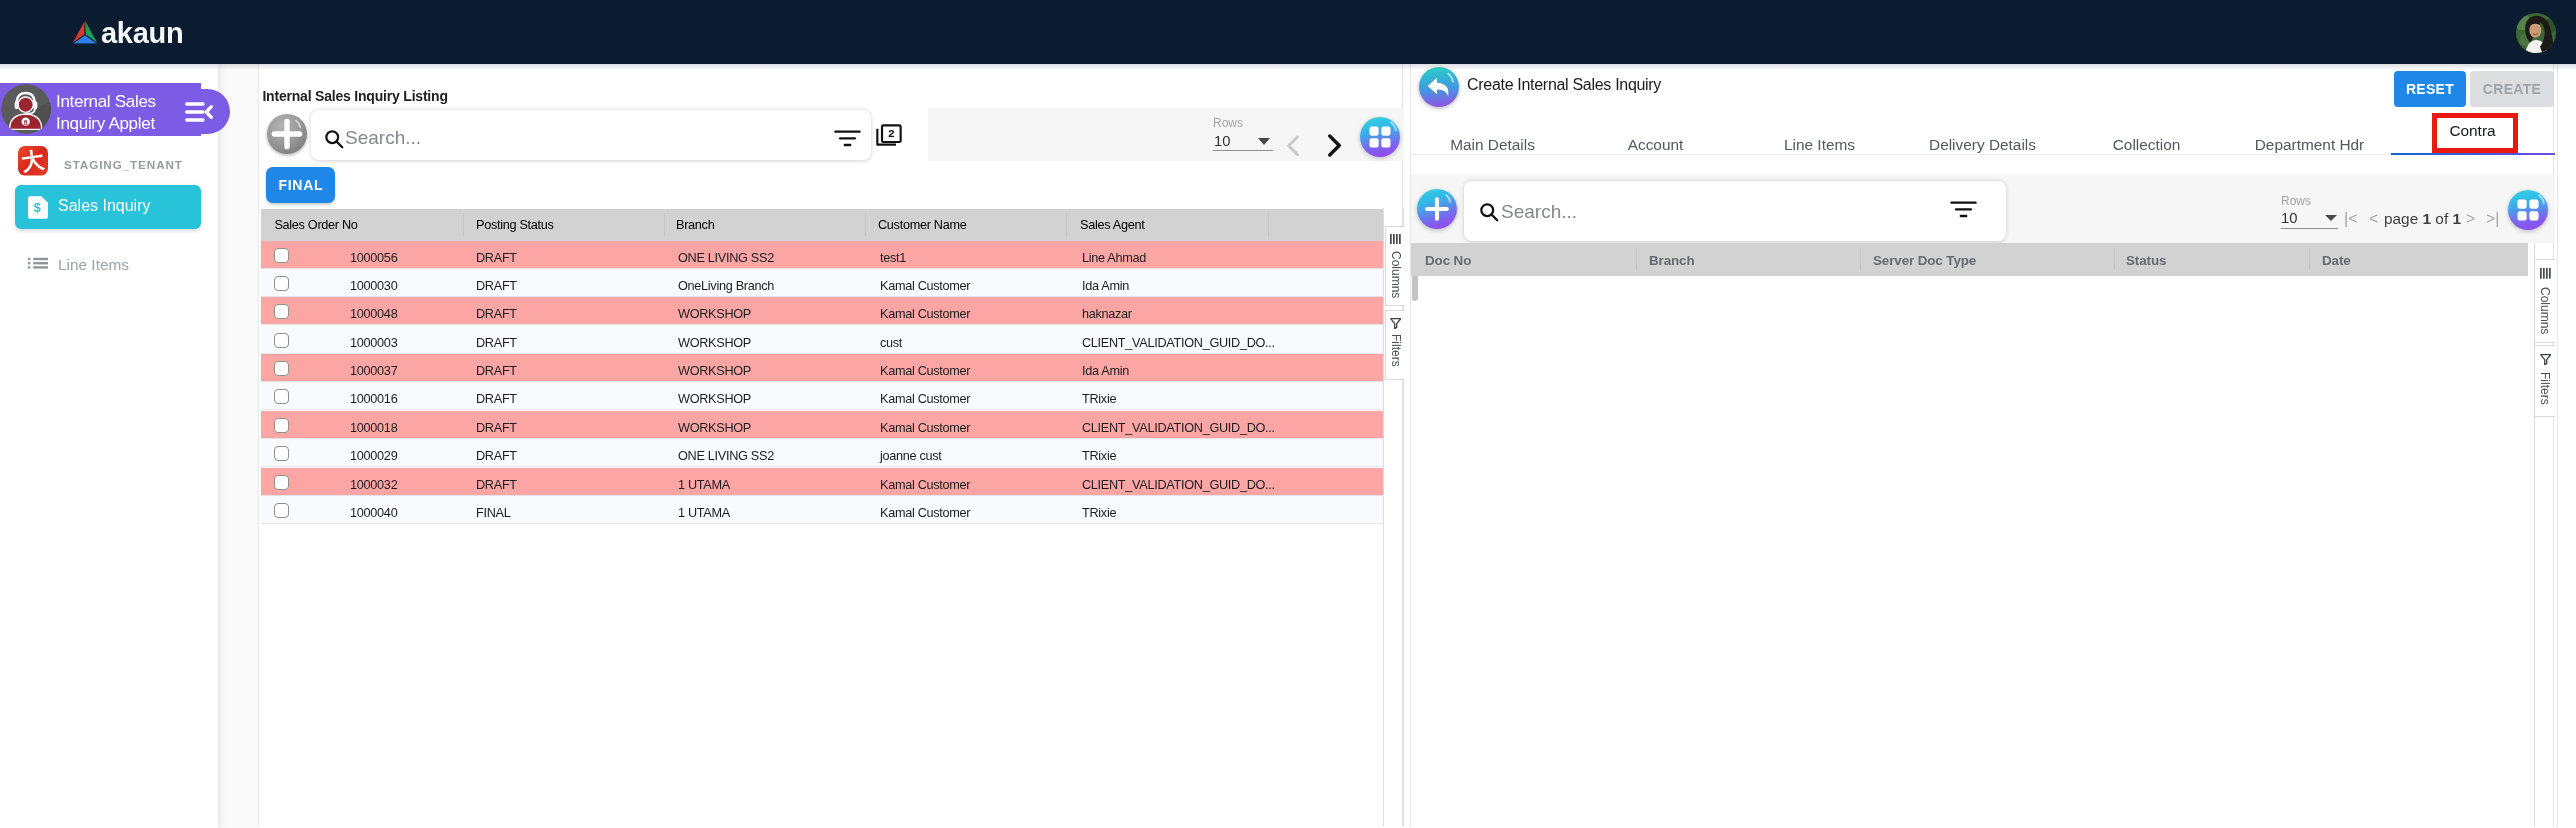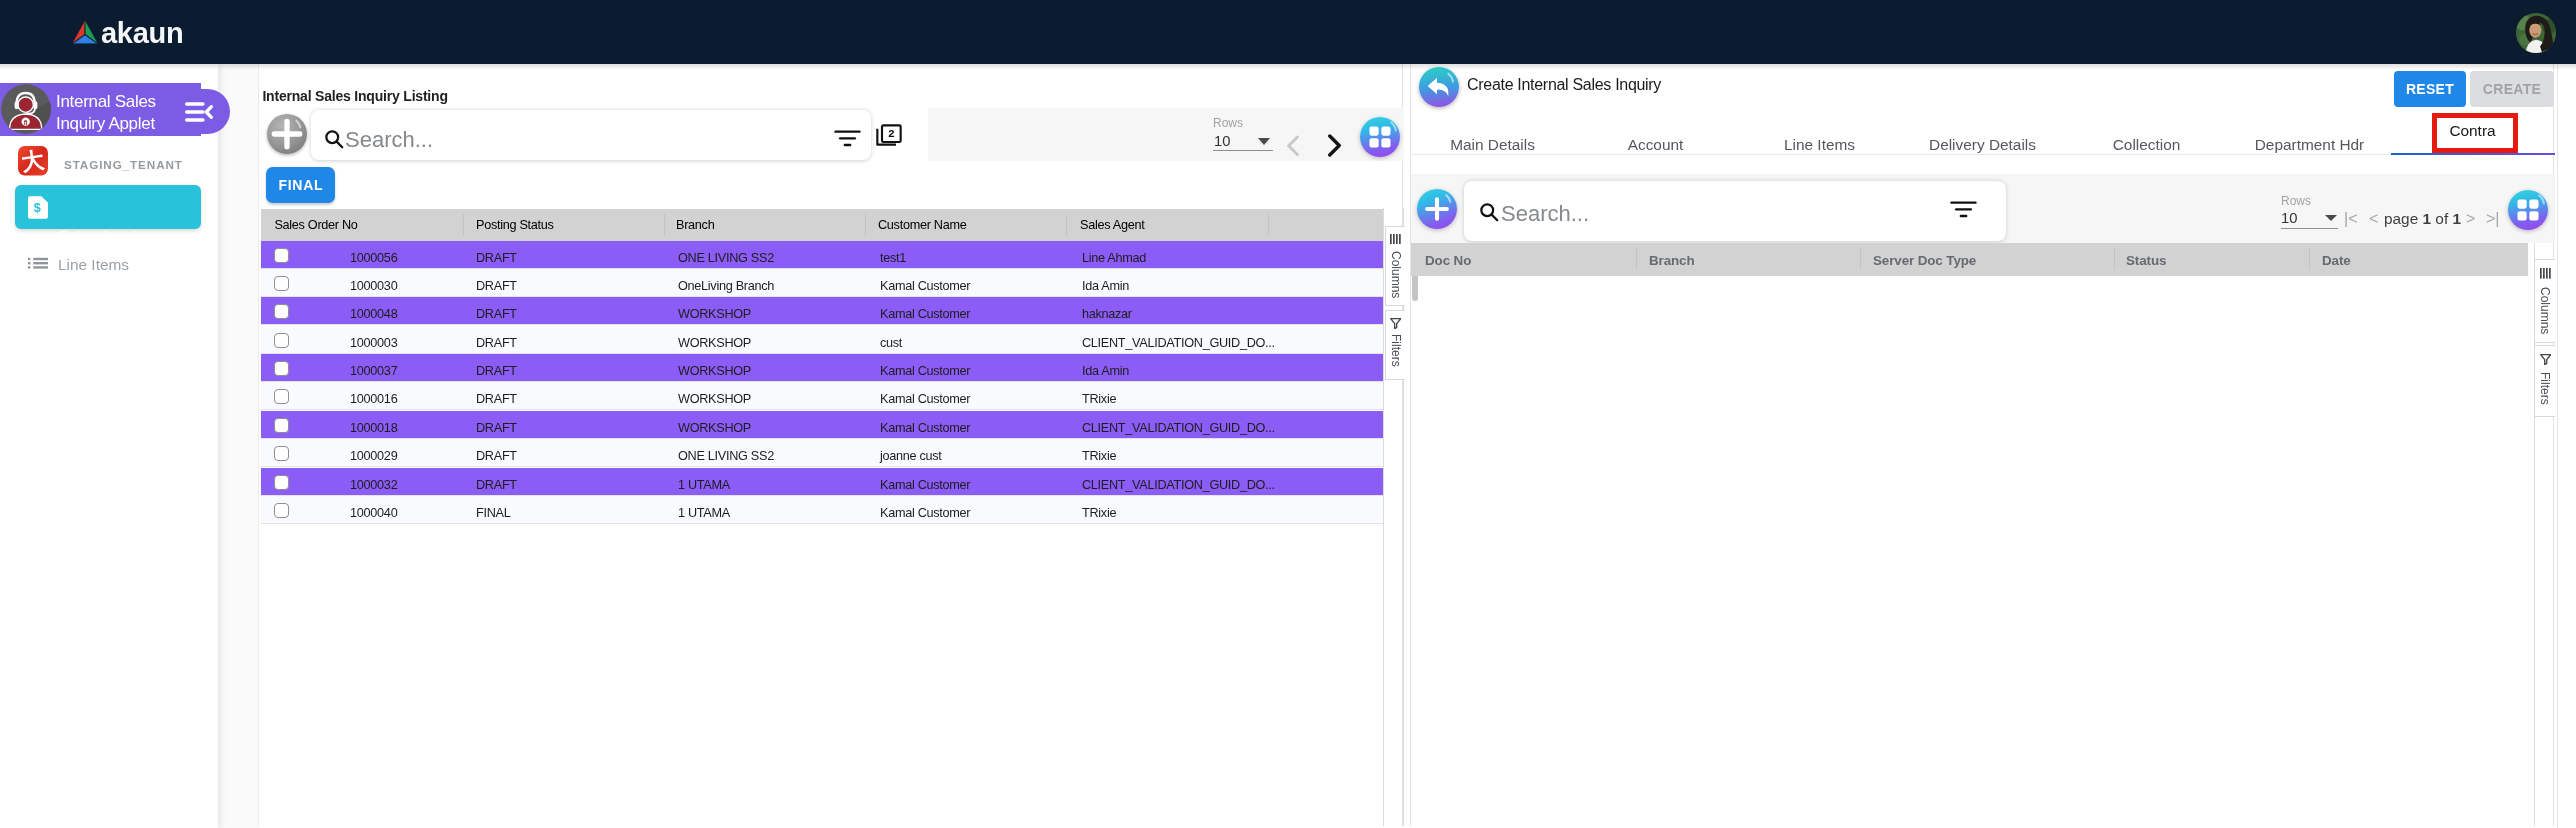--- a/index.html
+++ b/index.html
@@ -17,50 +17,50 @@
   
   #sidebar { left:0; top:64px; width:218px; height:764px; background:#fff; z-index:20;
     box-shadow:2px 0 6.7px rgba(0,0,0,0.10); }
   #banner  { left:0; top:83px; width:201px; height:53px; background:#7d5ce5; z-index:22; }
   #bannerpill { left:168px; top:89px; width:62px; height:45px; background:#7d5ce5;
     border-radius:0 23px 23px 0; z-index:21; }
   #applettitle { left:56px; top:91px; color:#fff; font-size:17px; letter-spacing:-0.3px; line-height:22px; font-weight:500; z-index:23; }
   #stagingtxt { z-index:22; left:64px; top:158px; color:#979ca1; font-size:11.7px; font-weight:bold; letter-spacing:0.9px; }
   #salesbtn { z-index:22; left:15.4px; top:185px; width:186px; height:44px; background:#29c3d9; border-radius:6px;
     box-shadow:0 1.3px 4px rgba(0,0,0,0.15); }
-  #salestxt { z-index:23; left:58px; top:197px; color:#fff; font-size:16px; font-weight:500;margin-top:32px; }
+  #salestxt { z-index:23; left:58px; top:197px; color:#fff; font-size:16px; font-weight:500; }
   #lineitemstxt { z-index:22; left:58px; top:256px; color:#9ba2a8; font-size:15.4px; font-weight:500; }
 
   
   #leftcard { left:258px; top:64px; width:1145px; height:762px; background:#fff; z-index:10;
     border-left:0.7px solid #ebebeb; border-right:0.7px solid #e3e3e3; }
   
   #ltitle { left:3.4px; top:24px; color:#212121; font-size:14px; letter-spacing:-0.2px; font-weight:600; }
   #lband { left:669px; top:44px; width:476px; height:53px; background:#f6f6f6; }
   #lplus { left:8px; top:50px; width:40px; height:40px; border-radius:50%;
     background:radial-gradient(circle at 38% 30%, #b4b4b4 0%, #9a9a9a 45%, #6f6f6f 100%);
     box-shadow:0 1.3px 3.4px rgba(0,0,0,0.3); }
   #lsearch { left:52px; top:46px; width:560px; height:50px; background:#fff; border-radius:8px;
     box-shadow:0 0.7px 4.7px rgba(0,0,0,0.18); }
-  .searchtxt { color:#85898c; font-size:22px; }
+  .searchtxt { color:#85898c; font-size:19px; }
   #lrows { left:954px; top:52px; color:#a3a3a3; font-size:12px; }
   #lten { left:955px; top:69px; color:#333; font-size:14.8px; }
   #lunderline { left:954px; top:86px; width:60px; height:1.3px; background:#8f8f8f; }
   #lgrid { left:1101px; top:53px; width:40px; height:40px; border-radius:50%; }
   .gridbtn { background:linear-gradient(168deg,#35d4e0 0%,#31b9e8 30%,#7e62ee 72%,#9a41ee 100%);
     box-shadow:0 1.3px 4px rgba(0,0,0,0.25); }
   #finalbtn { left:7.4px; top:103px; width:69px; height:36px; background:#1e87e8; border-radius:6.7px;
     color:#fff; font-size:14px; font-weight:bold; text-align:center; line-height:36px; letter-spacing:0.7px;
     box-shadow:0 1.3px 2.7px rgba(0,0,0,0.2); }
 
   
   #lheader { left:2px; top:145px; width:1122px; height:32px; background:#d2d2d2; }
   .lhdr { top:154px; color:#000000; font-size:12.7px; font-weight:400; letter-spacing:-0.3px; position:absolute; }
   .lhdiv { top:150px; width:0.7px; height:22px; background:#c3c3c3; position:absolute; }
-  .lrow { left:2px; width:1122px; height:28px; position:absolute; border-bottom:0.7px solid #e2e4e7; background:#8b5cf6; }
+  .lrow { left:2px; width:1122px; height:28px; position:absolute; border-bottom:0.7px solid #e2e4e7; background:#fca5a5; }
   .lrow.alt { background:#f8fafd; }
   .cb { position:absolute; left:12.7px; top:6.7px; width:15.4px; height:15.4px; border:1.7px solid #8f8f8f;
     border-radius:4px; background:#fff; }
   .ct { position:absolute; top:10px; color:#1d1d1f; font-size:12.7px; letter-spacing:-0.3px; white-space:nowrap; }
   .num { left:13.4px; width:123px; text-align:right; }
 
   
   .vstrip { background:#fff; border:0.7px solid #d9d9d9; position:absolute; }
   .vlabel { position:absolute; writing-mode:vertical-rl; color:#4a4f55; font-size:12px; }
 

